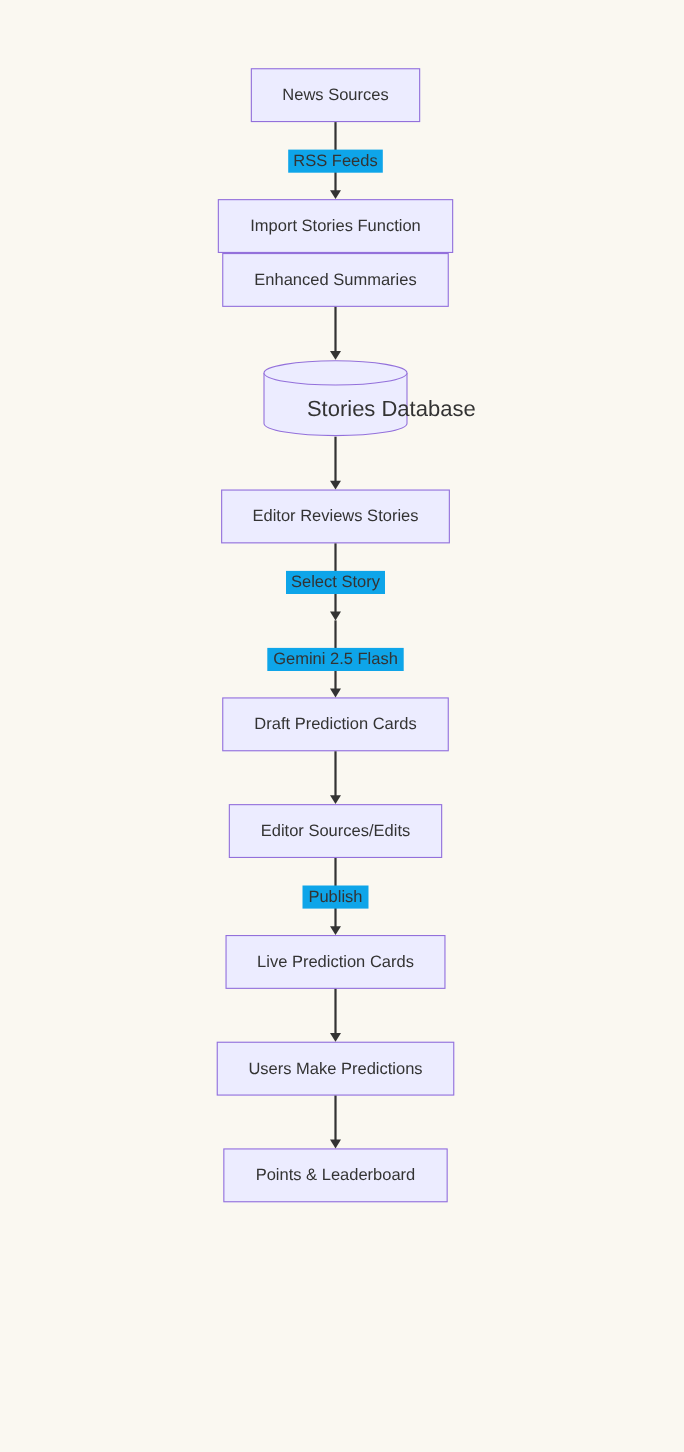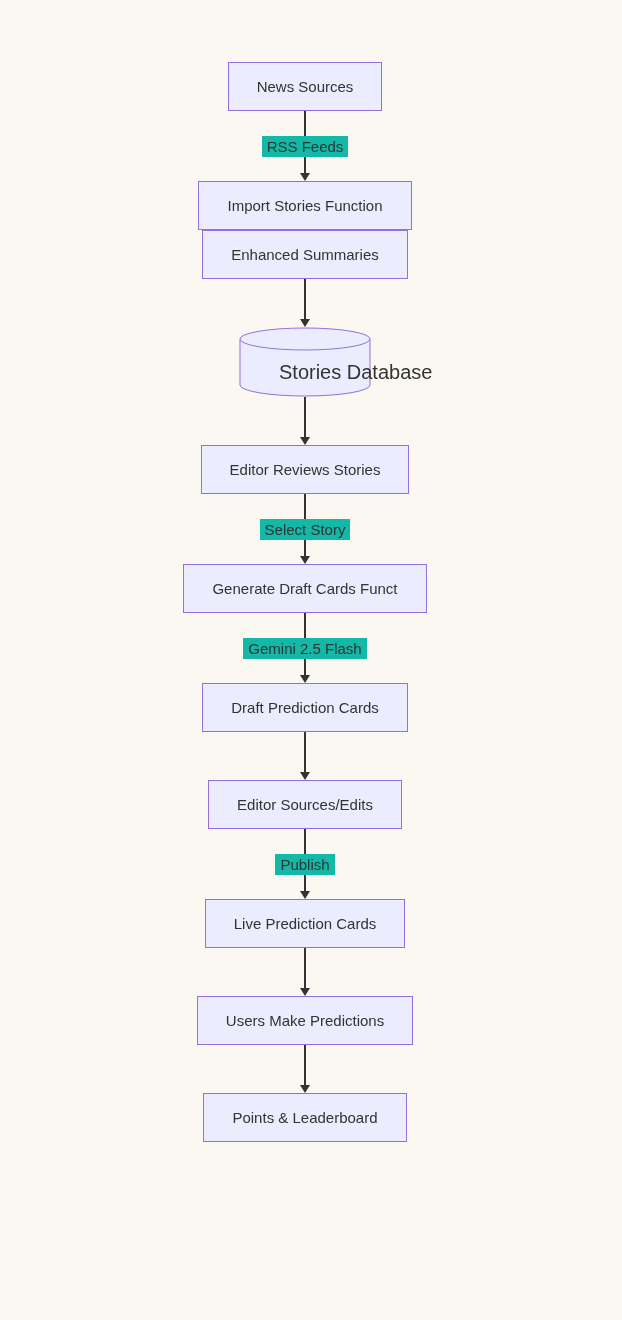--- a/index.html
+++ b/index.html
@@ -40,21 +40,21 @@
   }
   .connector .arrowhead {
     position: absolute; left: 50%; bottom: 0; margin-left: -5px;
     width: 0; height: 0;
     border-left: 5px solid transparent;
     border-right: 5px solid transparent;
     border-top: 8px solid #333333;
   }
   .edge-label {
     position: relative; z-index: 1;
-    background: #14b8a6;
+    background: #0ea5e9;
     font-size: 15px;
     padding: 2px 5px;
     white-space: nowrap;
   }
   .cylinder {
     position: relative;
     width: 132px; height: 70px;
     flex: 0 0 auto;
   }
   .cylinder svg { position: absolute; left: 0; top: 0; }
@@ -111,23 +111,20 @@
   <div class="node">
     <span>Editor Reviews Stories</span>
   </div>
 
   <div class="connector labeled">
     <div class="line"></div>
     <div class="edge-label">Select Story</div>
     <div class="arrowhead"></div>
   </div>
 
-  <div class="node">
-    <span>Generate Draft Cards Funct</span>
-  </div>
 
   <div class="connector labeled">
     <div class="line"></div>
     <div class="edge-label">Gemini 2.5 Flash</div>
     <div class="arrowhead"></div>
   </div>
 
   <div class="node">
     <span>Draft Prediction Cards</span>
   </div>

